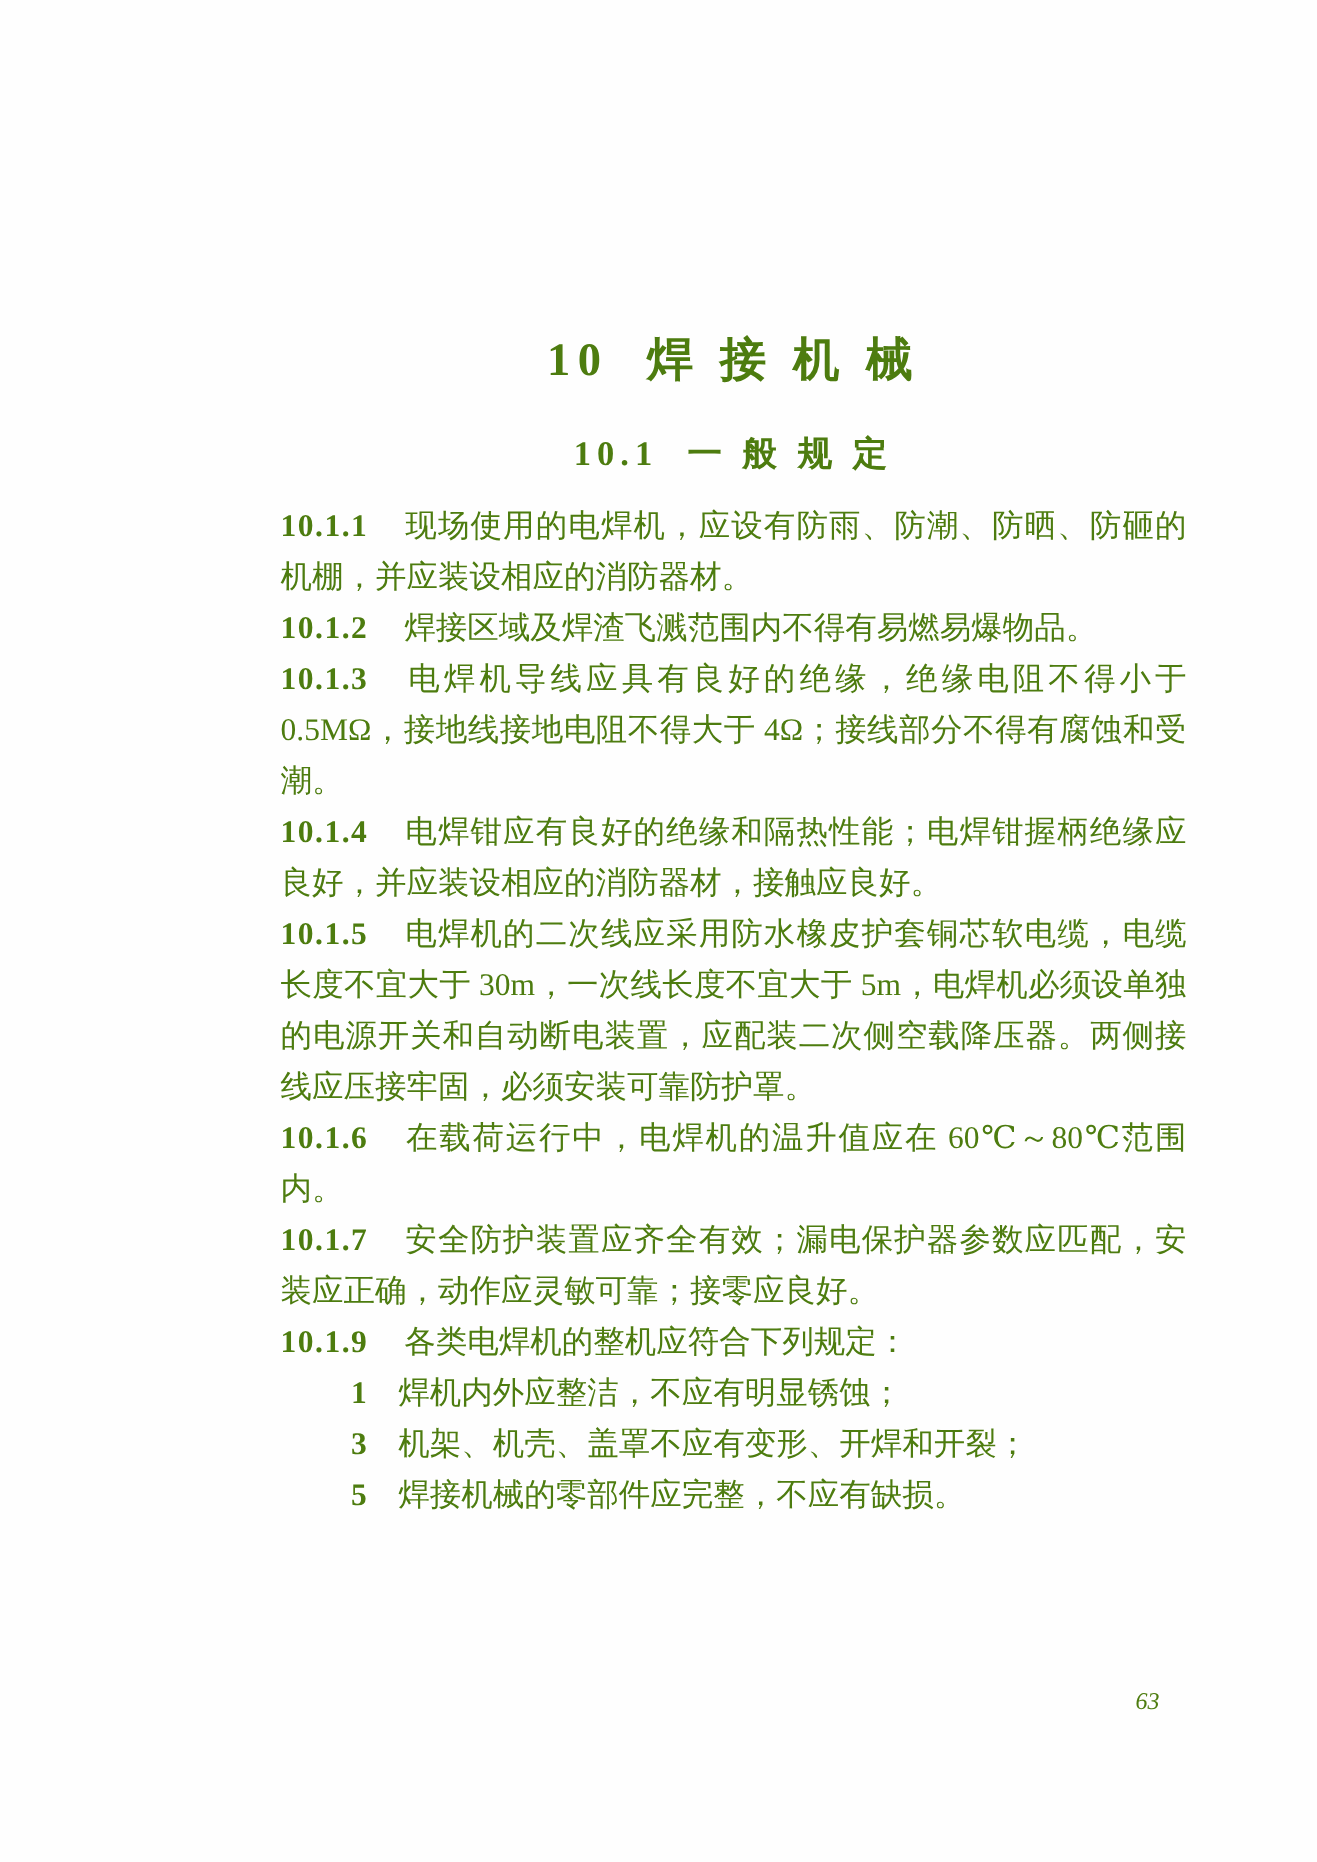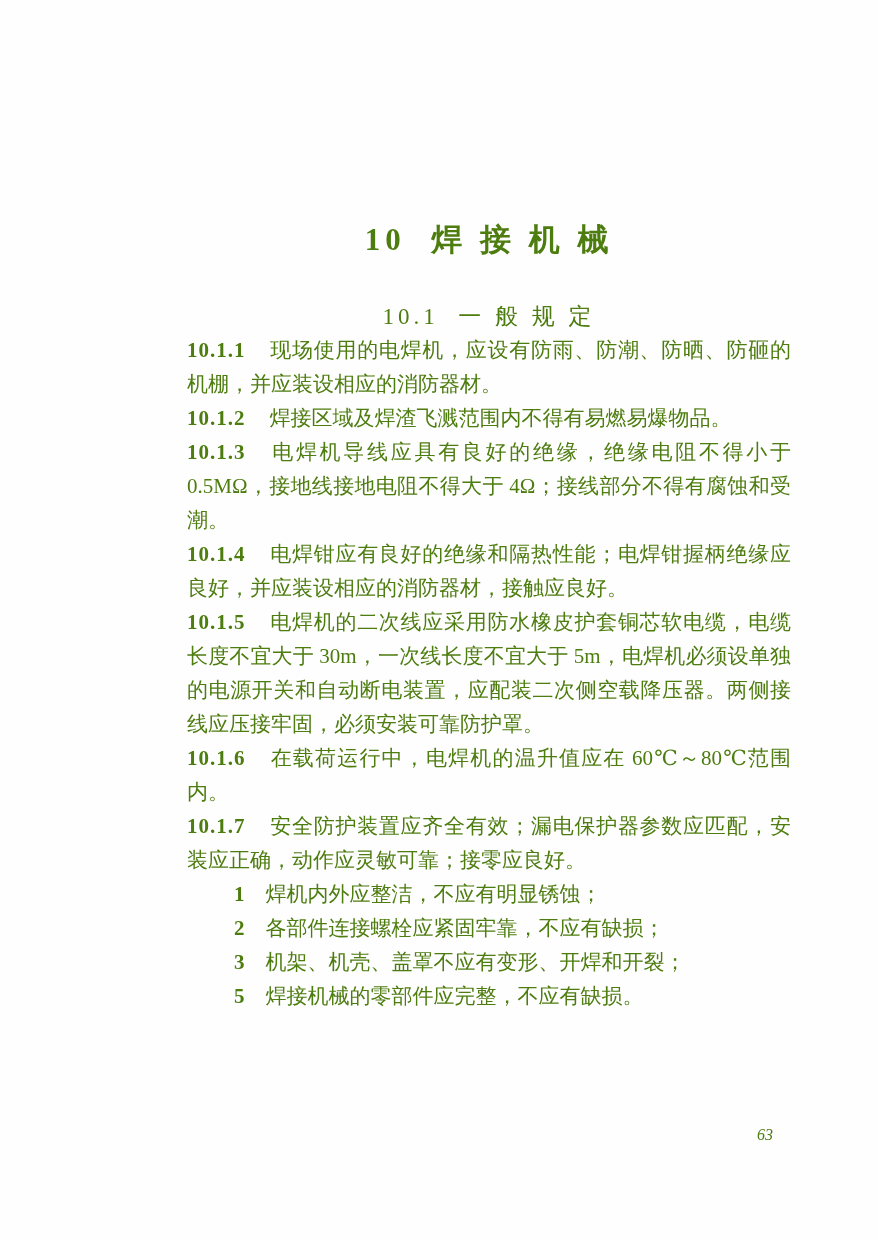--- a/index.html
+++ b/index.html
@@ -23,26 +23,26 @@
     left: 187px;
     width: 604px;
     text-align: center;
     font-size: 31px;
     font-weight: bold;
     letter-spacing: 5px;
     white-space: pre;
   }
   .section-title {
     position: absolute;
-    top: 282px;
+    top: 268px;
     left: 187px;
     width: 604px;
     text-align: center;
     font-size: 23px;
-    font-weight: normal;
+    font-weight: bold;
     letter-spacing: 4px;
     white-space: pre;
   }
   .body-text {
     position: absolute;
     top: 333px;
     left: 187px;
     width: 604px;
     font-size: 21px;
     line-height: 34px;
@@ -95,24 +95,24 @@
 
     <p class="clause"><span class="clause-num">10.1.4</span><span>电焊钳应有良好的绝缘和隔热性能；电焊钳握柄绝缘应良好，并应装设相应的消防器材，接触应良好。</span></p>
 
     <p class="clause"><span class="clause-num">10.1.5</span><span>电焊机的二次线应采用防水橡皮护套铜芯软电缆，电缆长度不宜大于 30m，一次线长度不宜大于 5m，电焊机必须设单独的电源开关和自动断电装置，应配装二次侧空载降压器。两侧接线应压接牢固，必须安装可靠防护罩。</span></p>
 
     <p class="clause"><span class="clause-num">10.1.6</span><span>在载荷运行中，电焊机的温升值应在 60℃～80℃范围内。</span></p>
 
     <p class="clause"><span class="clause-num">10.1.7</span><span>安全防护装置应齐全有效；漏电保护器参数应匹配，安装应正确，动作应灵敏可靠；接零应良好。</span></p>
 
 
+    <p class="clause"><span class="clause-num">10.1.9</span><span>各类电焊机的整机应符合下列规定：</span></p>
 
     <p class="sub-item"><span class="sub-item-num">1</span><span>焊机内外应整洁，不应有明显锈蚀；</span></p>
 
-    <p class="sub-item"><span class="sub-item-num">2</span><span>各部件连接螺栓应紧固牢靠，不应有缺损；</span></p>
 
     <p class="sub-item"><span class="sub-item-num">3</span><span>机架、机壳、盖罩不应有变形、开焊和开裂；</span></p>
 
 
     <p class="sub-item"><span class="sub-item-num">5</span><span>焊接机械的零部件应完整，不应有缺损。</span></p>
 
   </div>
 
   <div class="page-number">63</div>
 

